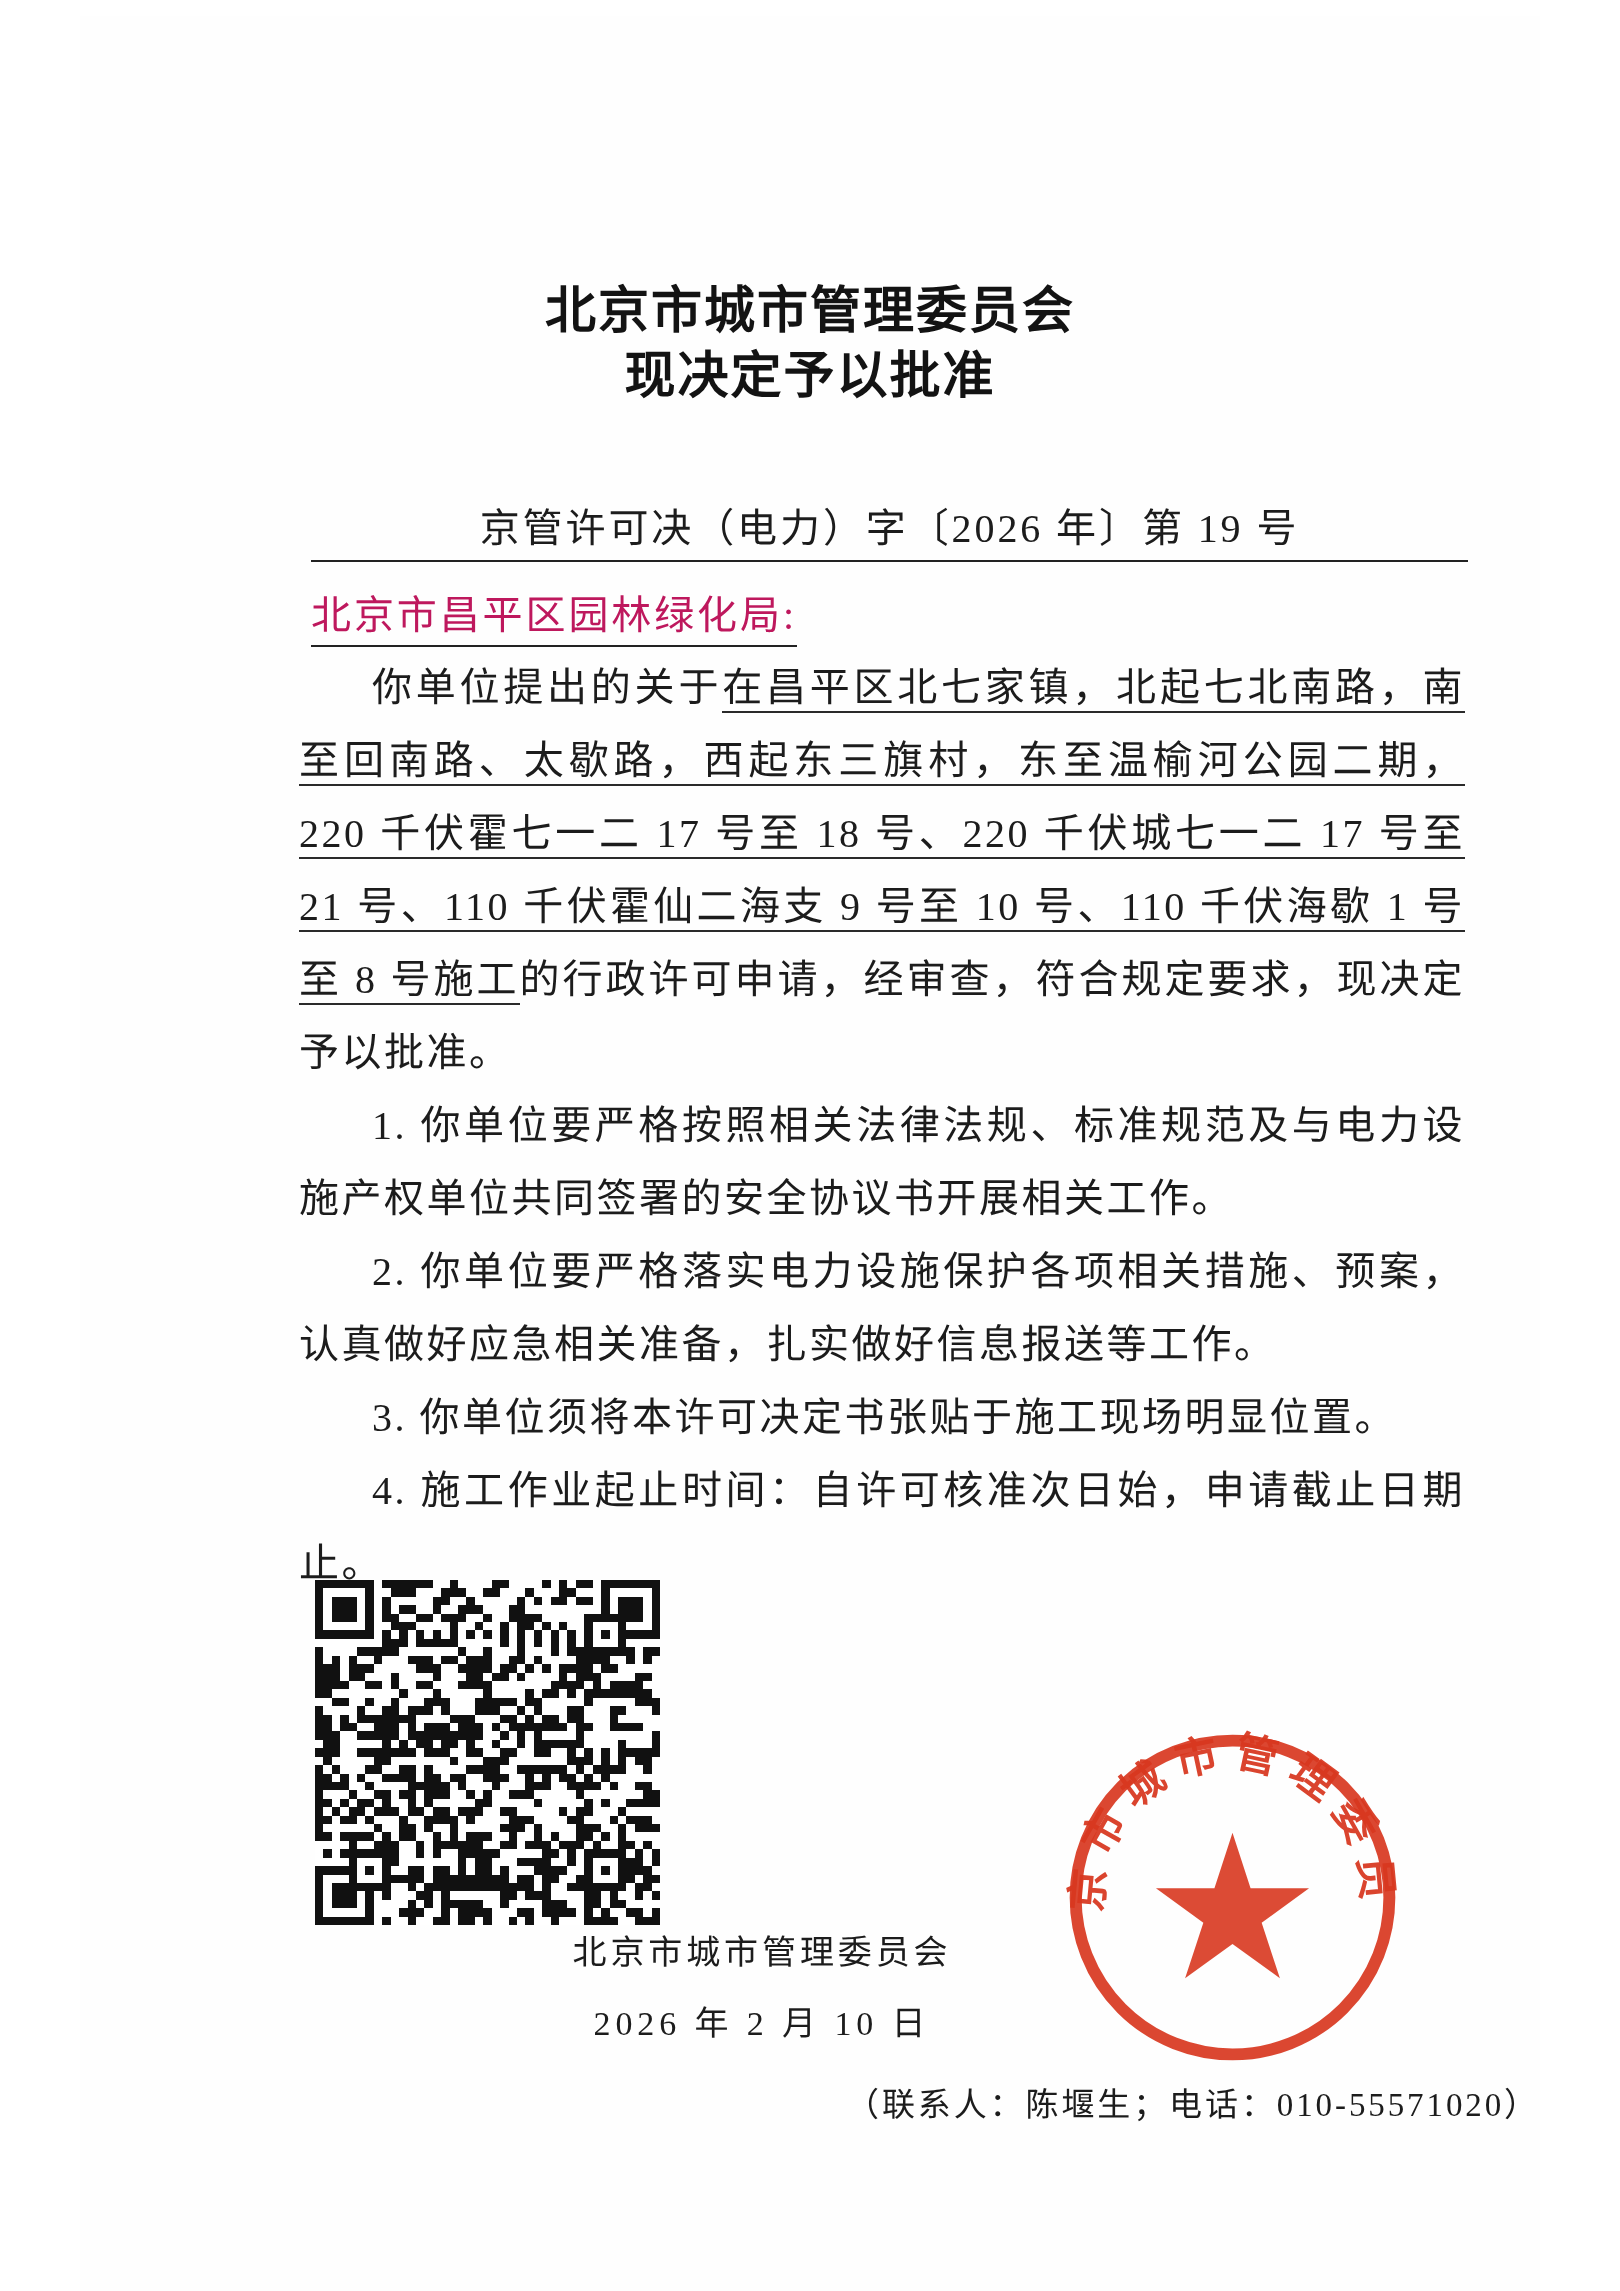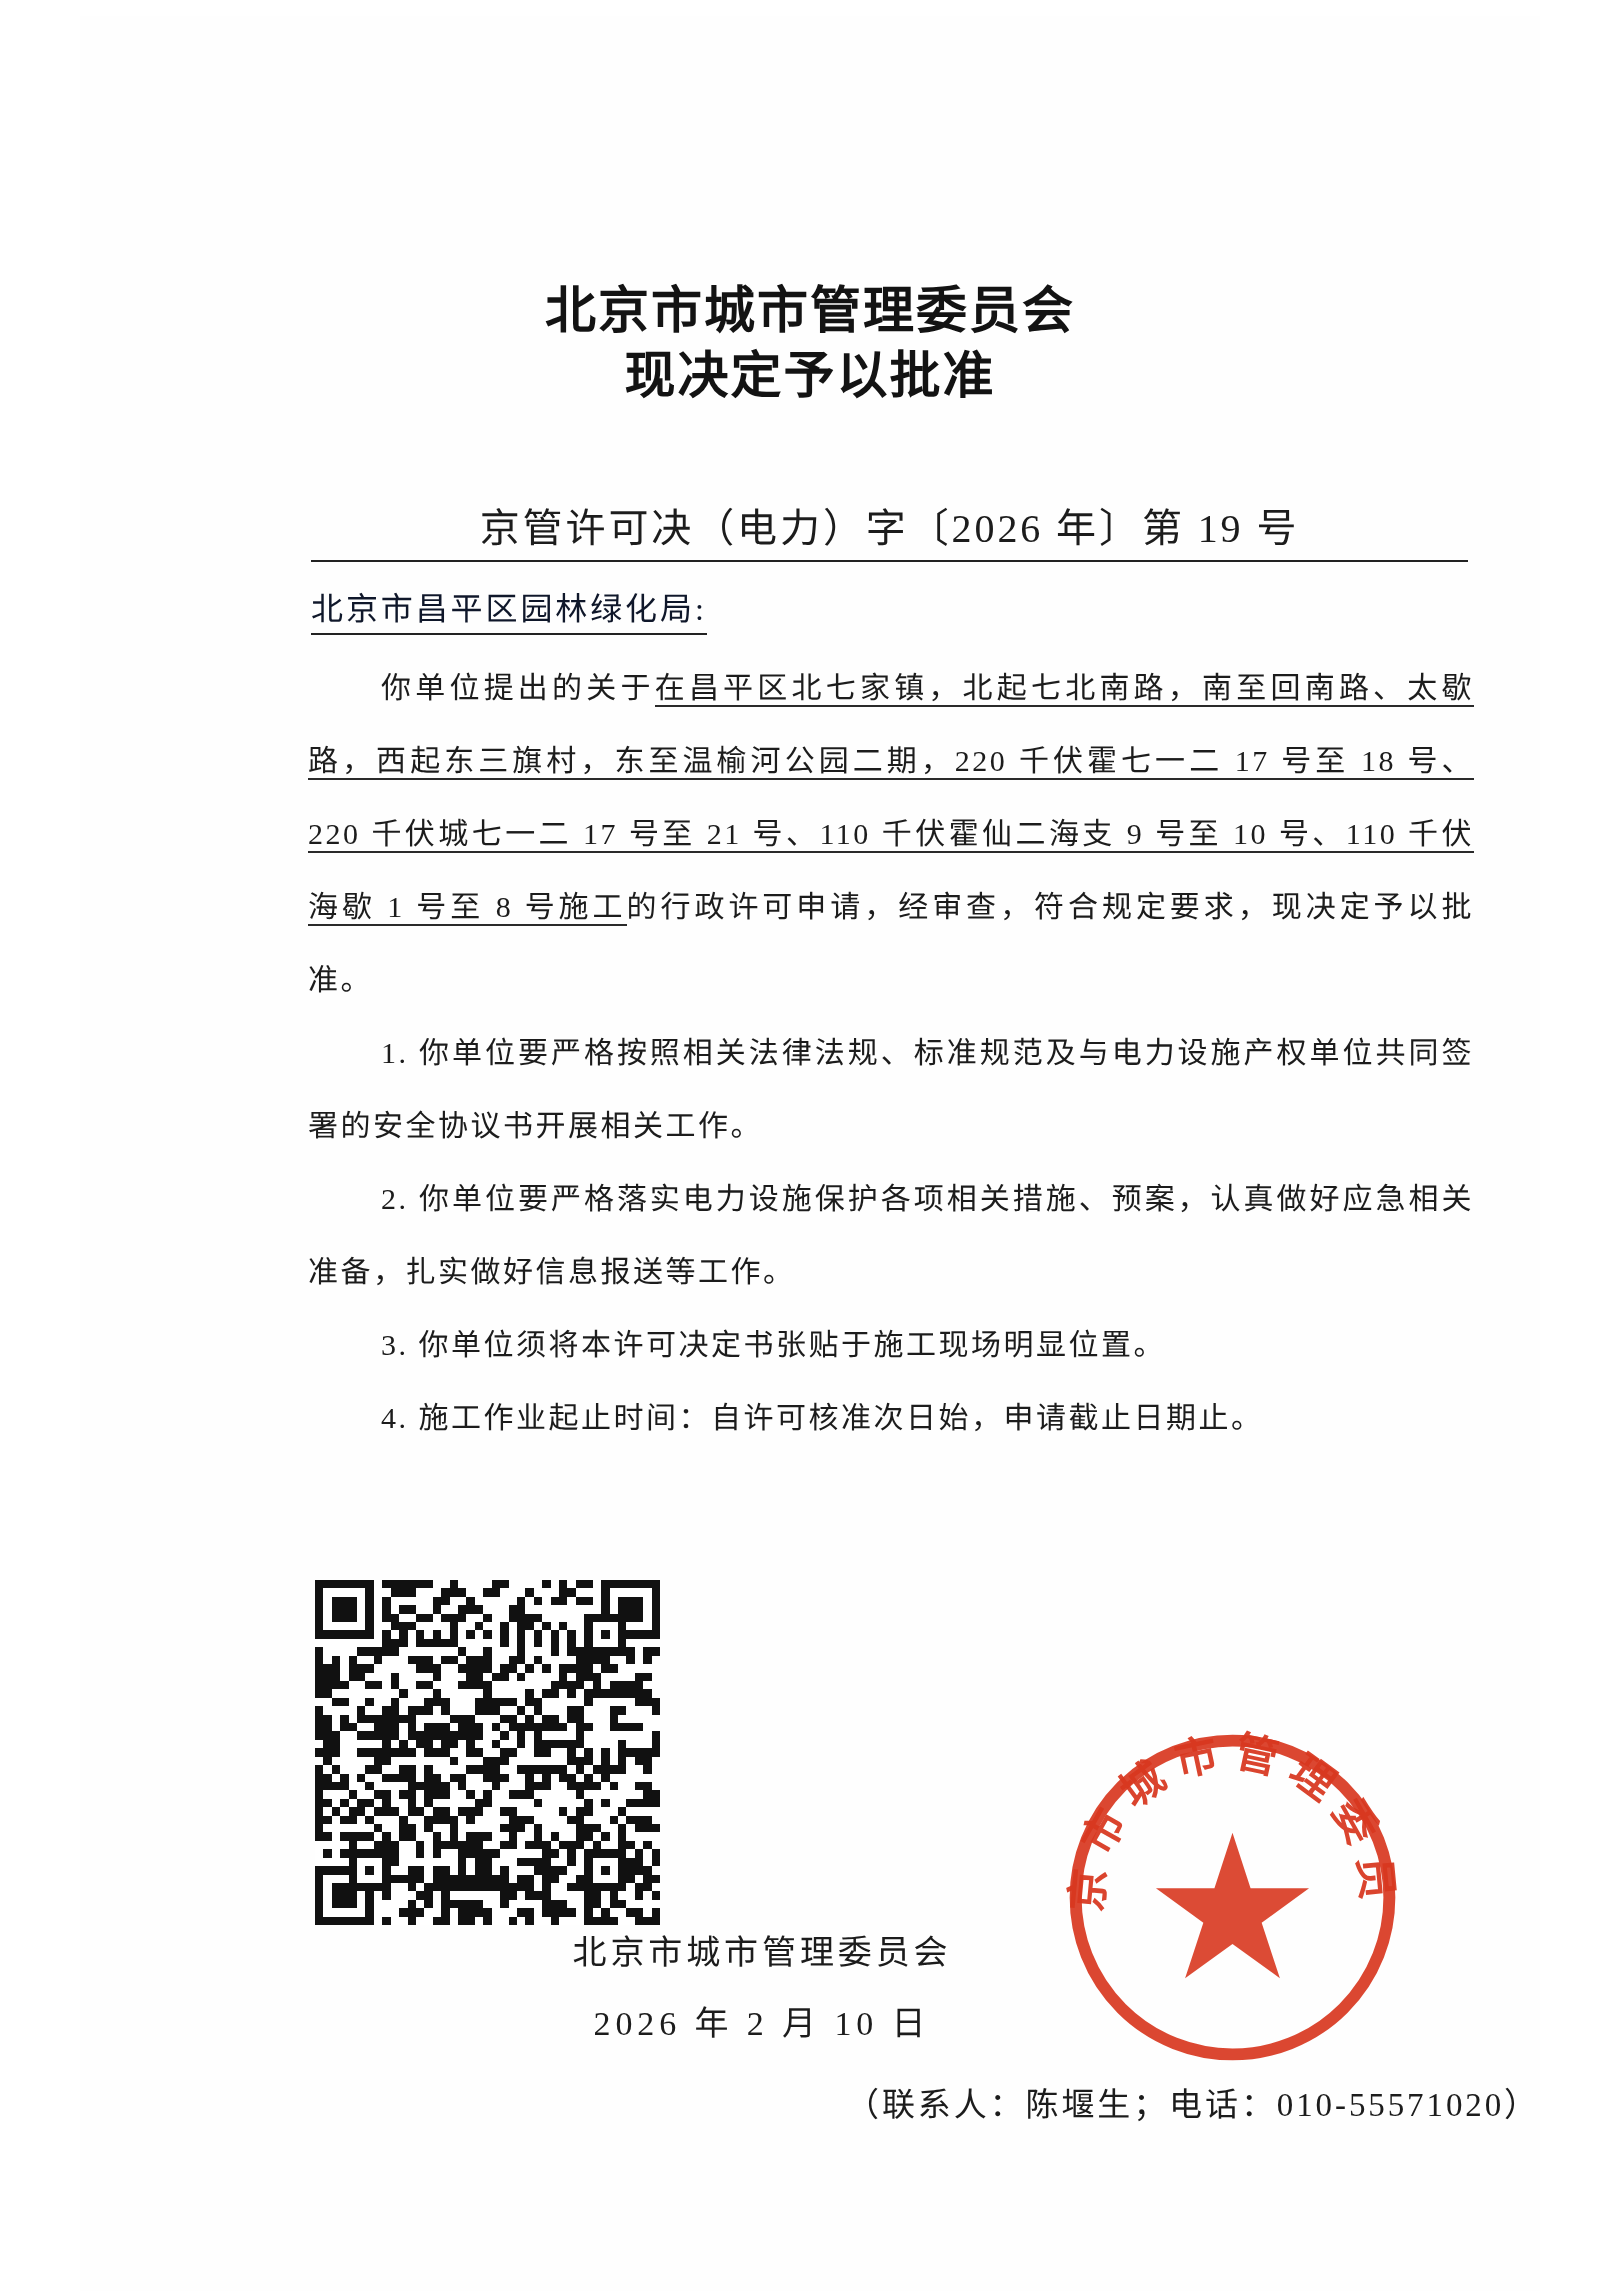--- a/index.html
+++ b/index.html
@@ -54,34 +54,34 @@
     letter-spacing: 2.9px;
     color: #1c1c1c;
     white-space: nowrap;
   }
 
   
   .recipient {
     position: absolute;
     top: 567px;
     left: 231px;
-    font-size: 32px;
+    font-size: 40px;
     letter-spacing: 2.9px;
     border-bottom: 2.5px solid #222;
     padding-bottom: 3.9px;
-    color: #0f172a;
+    color: #be185d;
   }
 
   
   .body-block {
     position: absolute;
     top: 635px;
-    left: 228px;
+    left: 219px;
     width: 1166px;
-    font-size: 30px;
+    font-size: 40px;
     line-height: 73px;
     letter-spacing: 2.5px;
     color: #1c1c1c;
   }
   .p {
     margin: 0;
     text-align: justify;
     text-align-last: left;
   }
   .indent { text-indent: 73px; }

